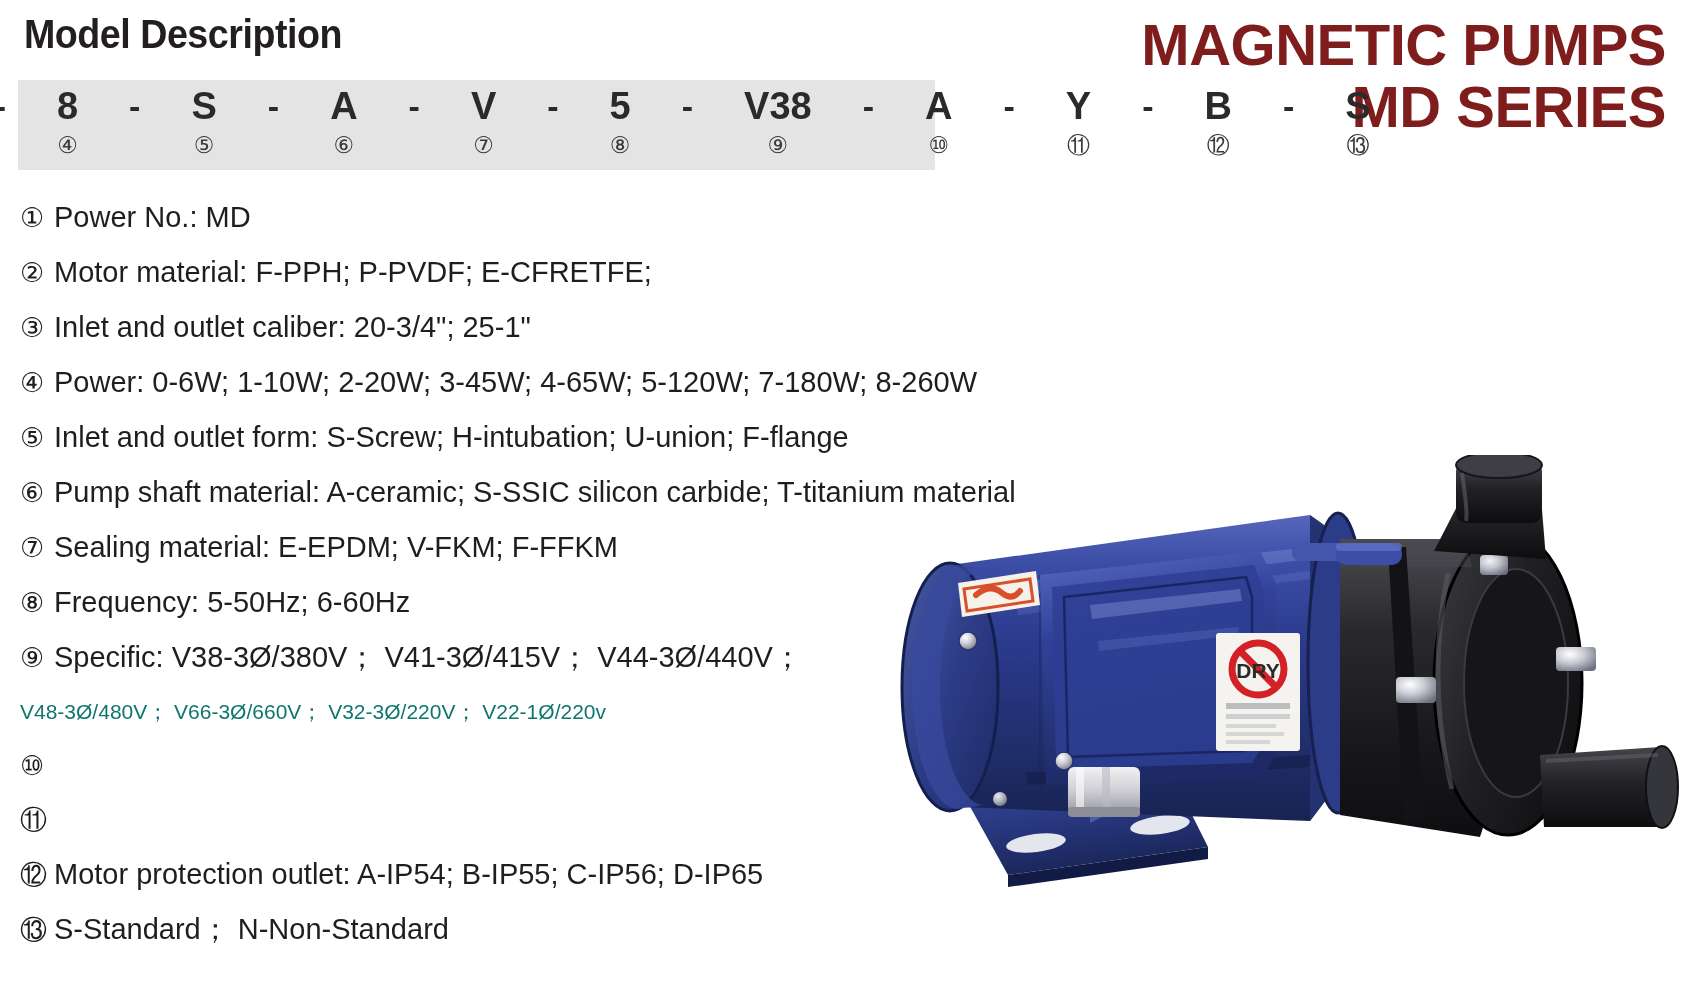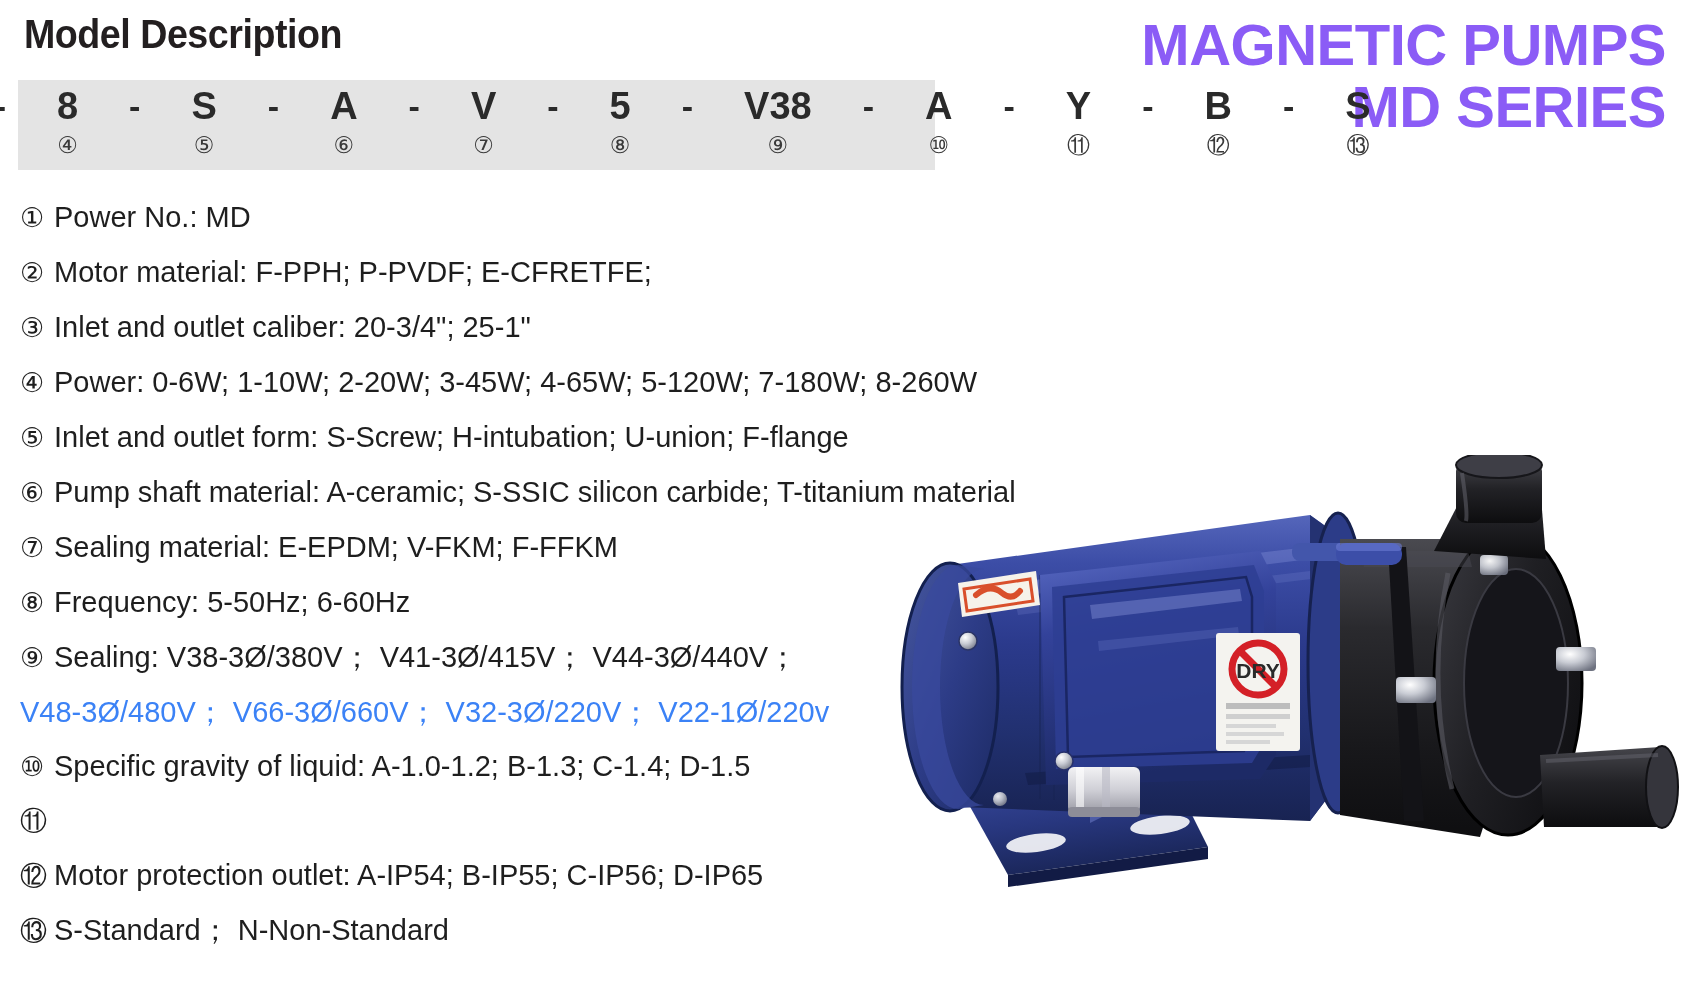--- a/index.html
+++ b/index.html
@@ -79,21 +79,21 @@
     line-height: 44px;
     padding: 0 5px;
   }
 
   
   #product-title {
     position: absolute;
     right: 16px;
     top: 14px;
     text-align: right;
-    color: #8b5cf6;
+    color: #7f1d1d;
     font-family: "Liberation Sans", sans-serif;
     font-weight: bold;
     font-size: 58px;
     line-height: 62px;
     letter-spacing: -0.5px;
     white-space: nowrap;
   }
   #product-title .title-line { display: block; }
 
   
@@ -111,23 +111,23 @@
     color: #1e1e1e;
     white-space: nowrap;
   }
   .spec-marker {
     width: 34px;
     flex: 0 0 34px;
     font-size: 27px;
   }
   .spec-text { flex: 0 0 auto; }
   .spec-continuation {
-    font-size: 29px;
+    font-size: 21px;
     line-height: 54px;
-    color: #3b82f6;
+    color: #0f766e;
     white-space: nowrap;
     padding-left: 0px;
   }
 
   
   #product-photo {
     position: absolute;
     left: 840px;
     top: 455px;
     width: 842px;
@@ -243,26 +243,25 @@
     <div class="spec-item">
       <span class="spec-marker">⑦</span>
       <span class="spec-text">Sealing material: E-EPDM; V-FKM; F-FFKM</span>
     </div>
     <div class="spec-item">
       <span class="spec-marker">⑧</span>
       <span class="spec-text">Frequency: 5-50Hz; 6-60Hz</span>
     </div>
     <div class="spec-item">
       <span class="spec-marker">⑨</span>
-      <span class="spec-text">Sealing: V38-3Ø/380V；  V41-3Ø/415V；  V44-3Ø/440V；</span>
+      <span class="spec-text">Specific: V38-3Ø/380V；  V41-3Ø/415V；  V44-3Ø/440V；</span>
     </div>
     <div class="spec-continuation">V48-3Ø/480V；  V66-3Ø/660V；  V32-3Ø/220V；  V22-1Ø/220v</div>
     <div class="spec-item">
       <span class="spec-marker">⑩</span>
-      <span class="spec-text">Specific gravity of liquid: A-1.0-1.2; B-1.3; C-1.4; D-1.5</span>
     </div>
     <div class="spec-item">
       <span class="spec-marker">⑪</span>
     </div>
     <div class="spec-item">
       <span class="spec-marker">⑫</span>
       <span class="spec-text"> Motor protection outlet:  A-IP54; B-IP55; C-IP56; D-IP65</span>
     </div>
     <div class="spec-item">
       <span class="spec-marker">⑬</span>

